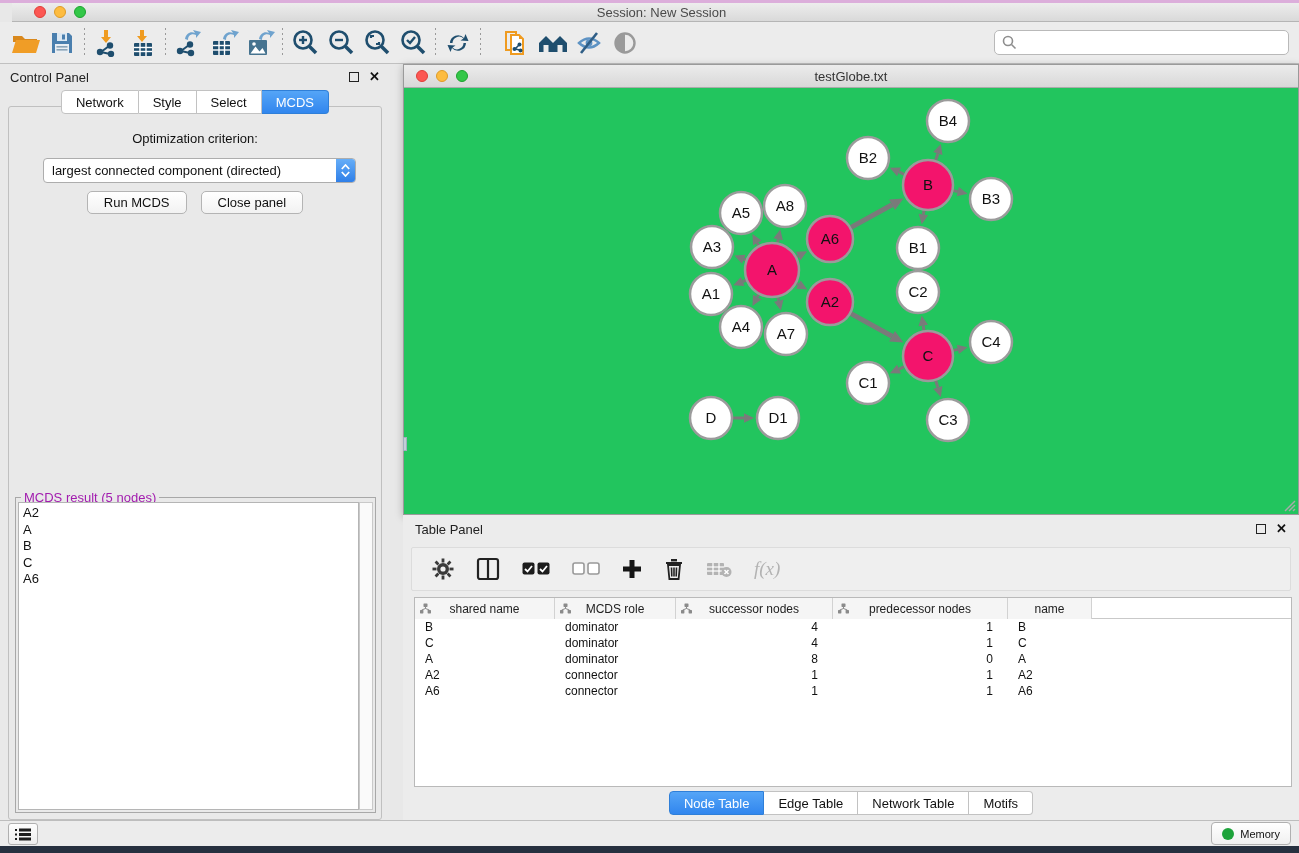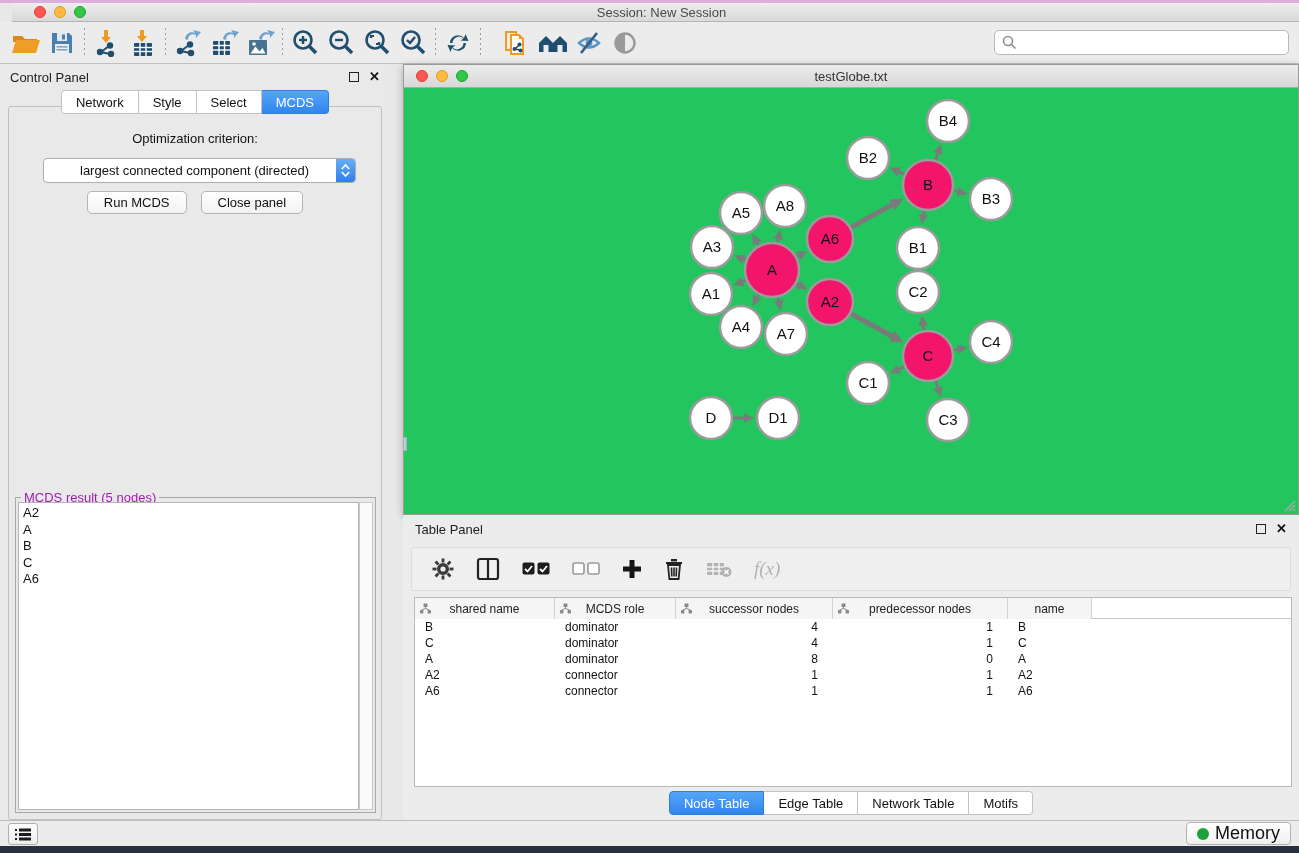--- a/index.html
+++ b/index.html
@@ -42,21 +42,21 @@
   .seg-tabs { display:flex; justify-content:center; position:relative; z-index:2; }
   .seg { background:#fff; border:1px solid #c2c2c2; border-left:none; font-size:13px;
     color:#111; padding:11px 14px; height:22px; display:flex; align-items:center; }
   .seg:first-child { border-left:1px solid #c2c2c2; border-radius:4px 0 0 4px; }
   .seg:last-child { border-radius:0 4px 4px 0; }
   .seg.active { background:linear-gradient(#55a5f7,#3186ee); border-color:#2f7fd8; color:#fff; }
   .cp-box { position:absolute; left:8px; top:42px; width:374px; height:714px;
     border:1px solid #c0c0c0; border-radius:3px; background:#e9e9e9; }
   .opt-label { margin-top:24px; text-align:center; font-size:13px; color:#111; }
   .dropdown { position:absolute; left:34px; top:51px; width:313px; height:25px; background:#fff;
-    border:1px solid #adadad; border-radius:4px; display:flex; align-items:center;padding-left:28px; }
+    border:1px solid #adadad; border-radius:4px; display:flex; align-items:center; }
   .dropdown-text { flex:1; font-size:13px; color:#111; padding-left:8px; white-space:nowrap; overflow:hidden; }
   .dropdown-stepper { width:19px; height:23px; border-radius:0 3px 3px 0;
     background:linear-gradient(#66aef8,#2f7fe8); display:flex; flex-direction:column;
     align-items:center; justify-content:center; color:#fff; }
   .dropdown-stepper svg { display:block; }
   .cp-buttons { position:absolute; left:0; width:100%; top:84px; display:flex; justify-content:center; gap:14px; }
   .btn { background:linear-gradient(#ffffff,#f2f2f2); border:1px solid #b4b4b4; border-radius:5px;
     font-size:13px; color:#111; padding:3px 16px; height:23px; display:flex; align-items:center; }
   .result-group { position:absolute; left:6px; top:390px; width:361px; height:316px;
     border:1px solid #a8a8a8; }
@@ -100,21 +100,21 @@
   .tp-tabs { position:absolute; left:0; width:100%; top:276px; display:flex; justify-content:center; }
 
   
   .statusbar { left:0; top:820px; width:1299px; height:26px; background:#ececec;
     border-top:1px solid #bdbdbd; }
   .list-btn { position:absolute; left:8px; top:2px; width:30px; height:22px;
     background:linear-gradient(#fdfdfd,#ededed); border:1px solid #b0b0b0; border-radius:3px;
     display:flex; align-items:center; justify-content:center; }
   .memory-btn { position:absolute; right:8px; top:1px; height:23px;
     background:linear-gradient(#ffffff,#f0f0f0); border:1px solid #b0b0b0; border-radius:4px;
-    display:flex; align-items:center; gap:6px; padding:0 10px; font-size:18px; color:#111; }
+    display:flex; align-items:center; gap:6px; padding:0 10px; font-size:11px; color:#111; }
   .mem-dot { width:12px; height:12px; border-radius:50%; background:#1da33b; }
   .wall-bottom { left:0; top:846px; width:1299px; height:7px; background:#26303f; }
 </style>
 </head>
 <body>
 
 <div class="abs wall-top"></div>
 <div class="abs titlebar">
   <div class="titlebar-title">Session: New Session</div>
   <div class="lights">

